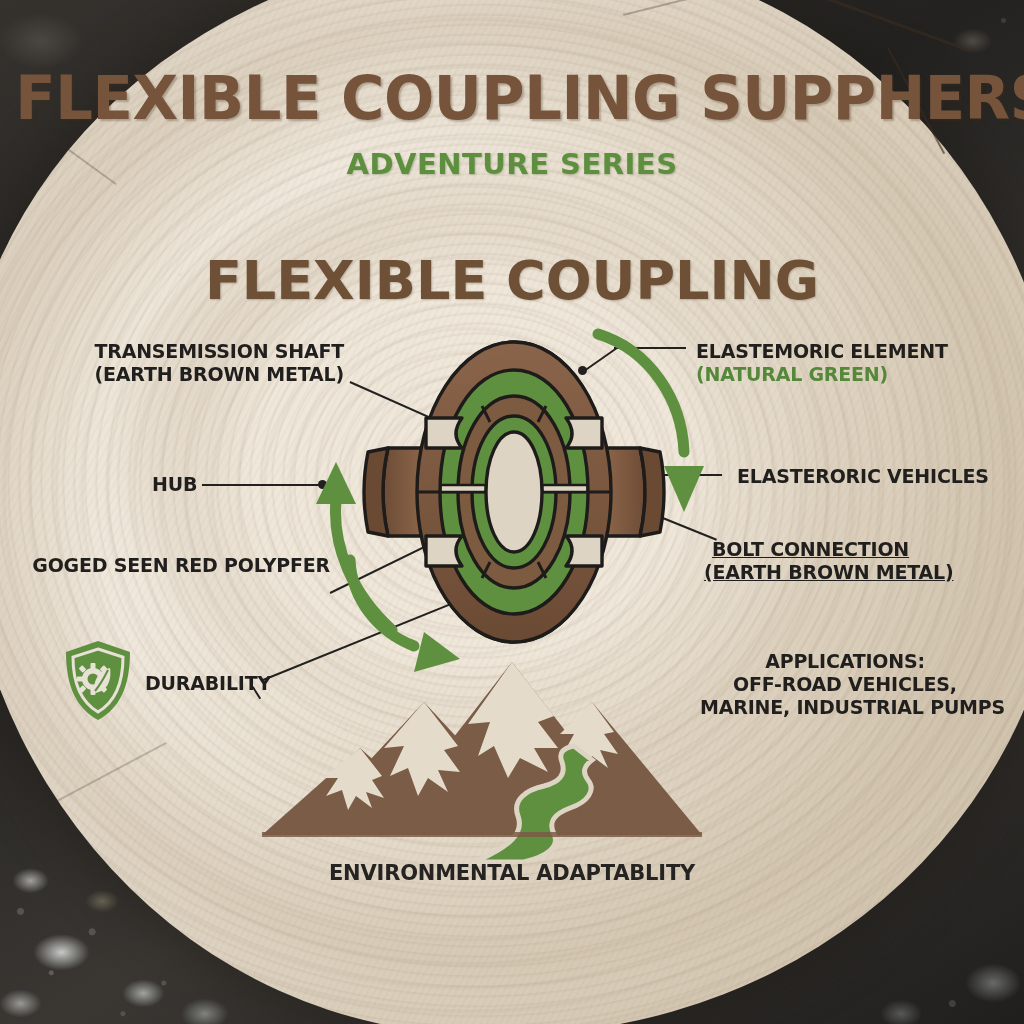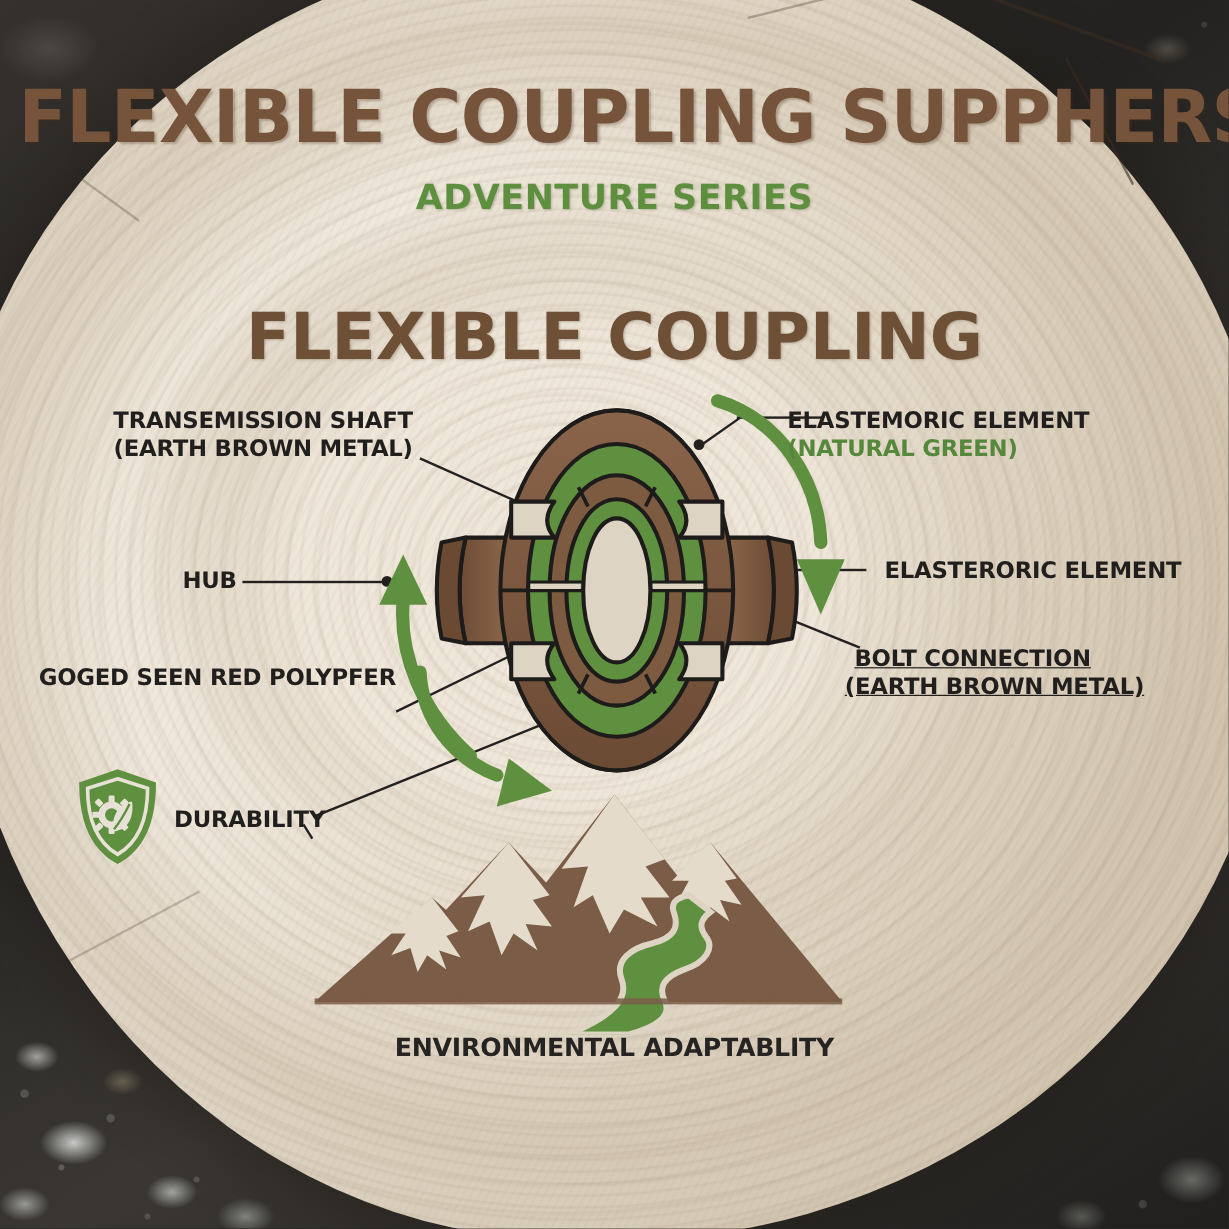--- a/index.html
+++ b/index.html
@@ -423,30 +423,35 @@
   </div>
 
   <div class="callout r" style="left:0px; top:554px; width:330px;">
     <div>GOGED SEEN RED POLYPFER</div>
   </div>
 
   <div class="callout" style="left:145px; top:672px;">
     <div>DURABILITY</div>
   </div>
 
-  <div class="callout" style="left:656px; top:340px;">
+  <div class="callout" style="left:696px; top:340px;">
     <div>ELASTEMORIC ELEMENT</div>
     <div class="green">(NATURAL GREEN)</div>
   </div>
 
   <div class="callout" style="left:737px; top:465px;">
-    <div>ELASTERORIC ELEMENT</div>
+    <div>ELASTERORIC VEHICLES</div>
   </div>
 
   <div class="callout" style="left:712px; top:538px;text-decoration:underline;">
     <div>BOLT CONNECTION</div>
     <div style="margin-left:-8px;">(EARTH BROWN METAL)</div>
   </div>
 
+  <div class="callout c" style="left:700px; top:650px; width:290px;">
+    <div>APPLICATIONS:</div>
+    <div>OFF-ROAD VEHICLES,</div>
+    <div>MARINE, INDUSTRIAL PUMPS</div>
+  </div>
 
   <div class="caption-bottom">ENVIRONMENTAL ADAPTABLITY</div>
 
 </div>
 
 </body></html>

